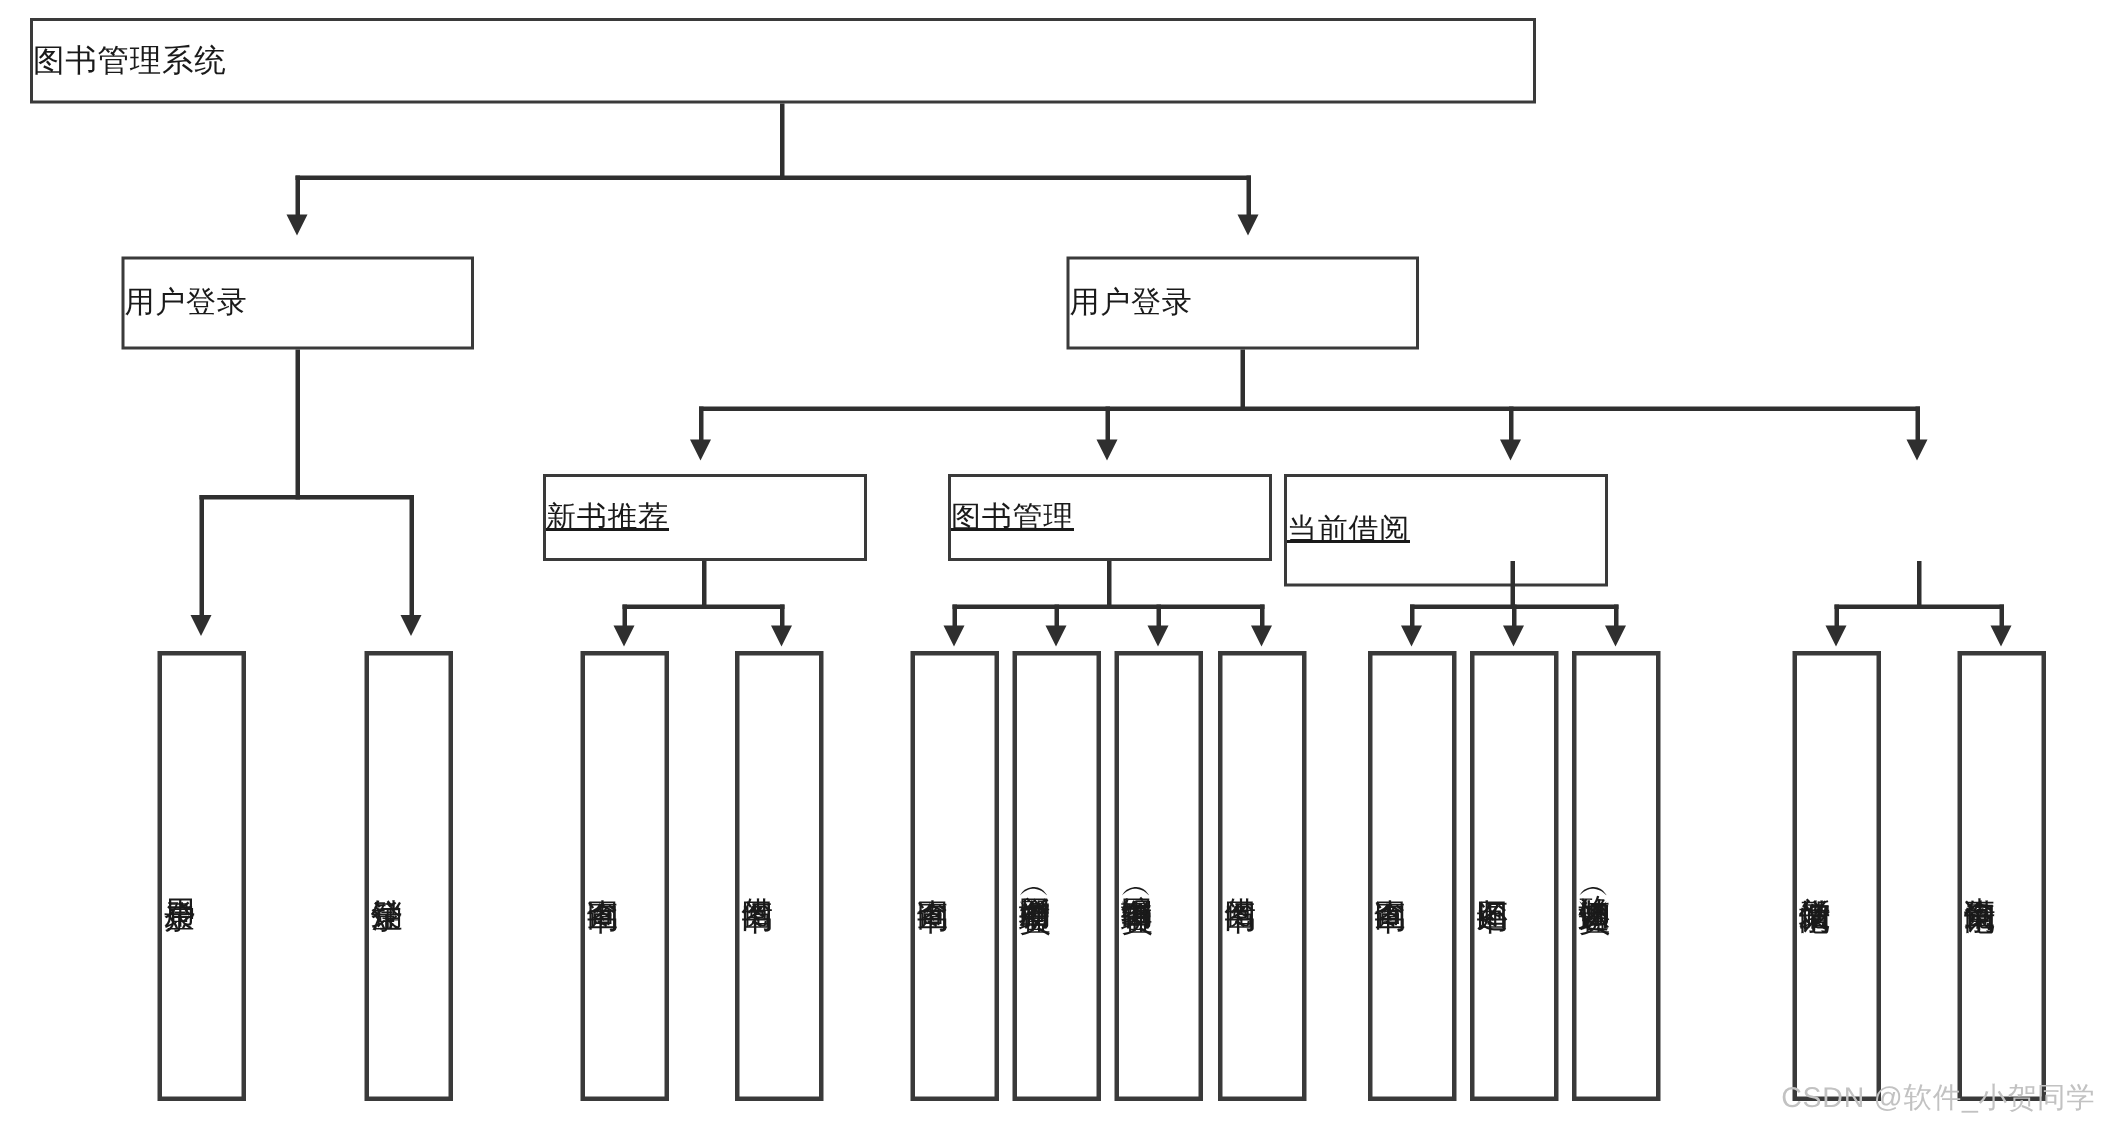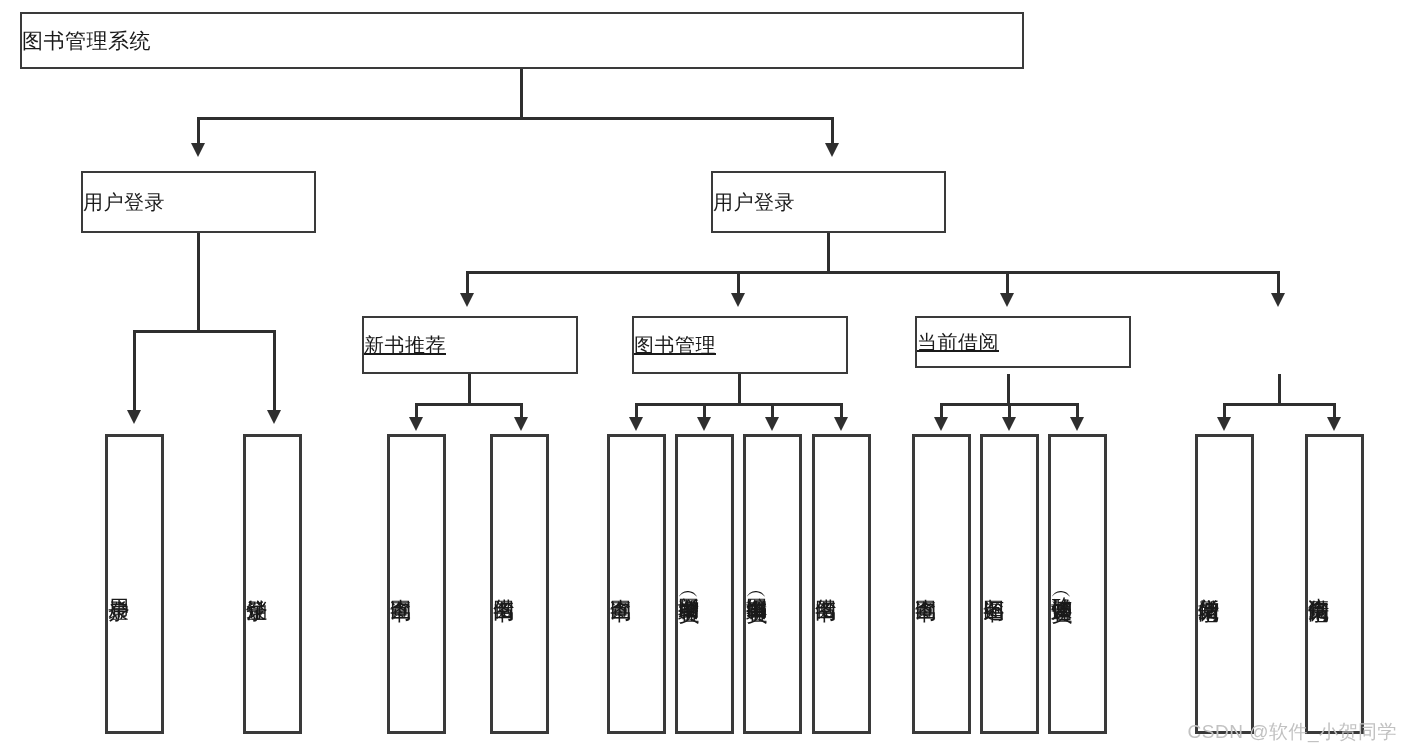--- a/index.html
+++ b/index.html
@@ -118,21 +118,21 @@
 
   <div class="conn vline" style="left:1277px;top:271px;width:3px;height:24px;"></div>
   <div class="arrow" style="left:1271px;top:293px;"></div>
 
   <div class="node lvl3" style="left:362px;top:316px;width:216px;height:58px;">
     <span class="label">新书推荐</span>
   </div>
   <div class="node lvl3" style="left:632px;top:316px;width:216px;height:58px;">
     <span class="label">图书管理</span>
   </div>
-  <div class="node lvl3" style="left:915px;top:316px;width:216px;height:52px;">
+  <div class="node lvl3" style="left:856px;top:316px;width:216px;height:75px;">
     <span class="label">当前借阅</span>
   </div>
 
   <div class="conn vline" style="left:468px;top:374px;width:3px;height:32px;"></div>
   <div class="conn hline" style="left:415px;top:403px;width:108px;height:3px;"></div>
   <div class="conn vline" style="left:415px;top:403px;width:3px;height:16px;"></div>
   <div class="arrow" style="left:409px;top:417px;"></div>
   <div class="conn vline" style="left:520px;top:403px;width:3px;height:16px;"></div>
   <div class="arrow" style="left:514px;top:417px;"></div>
 

